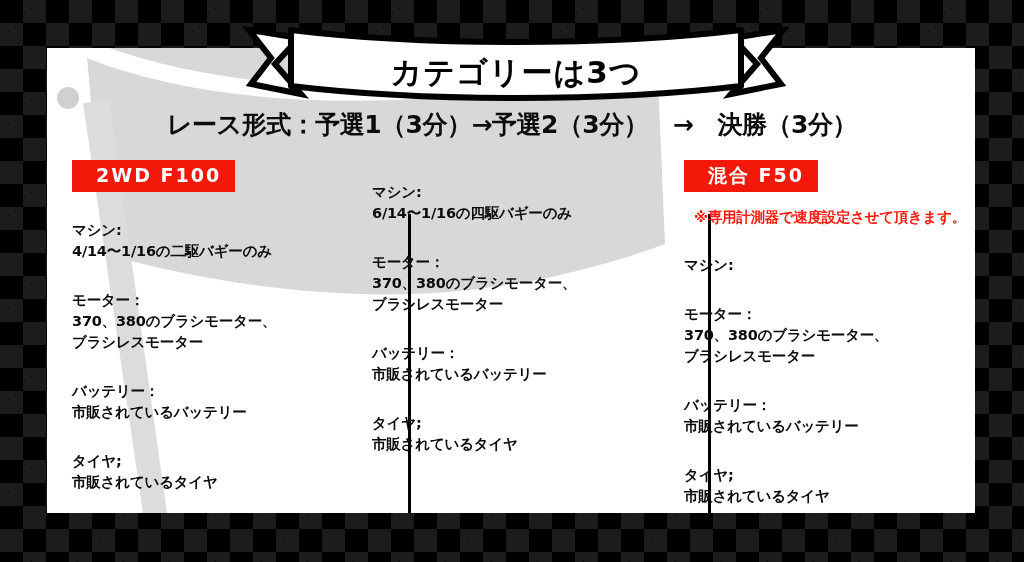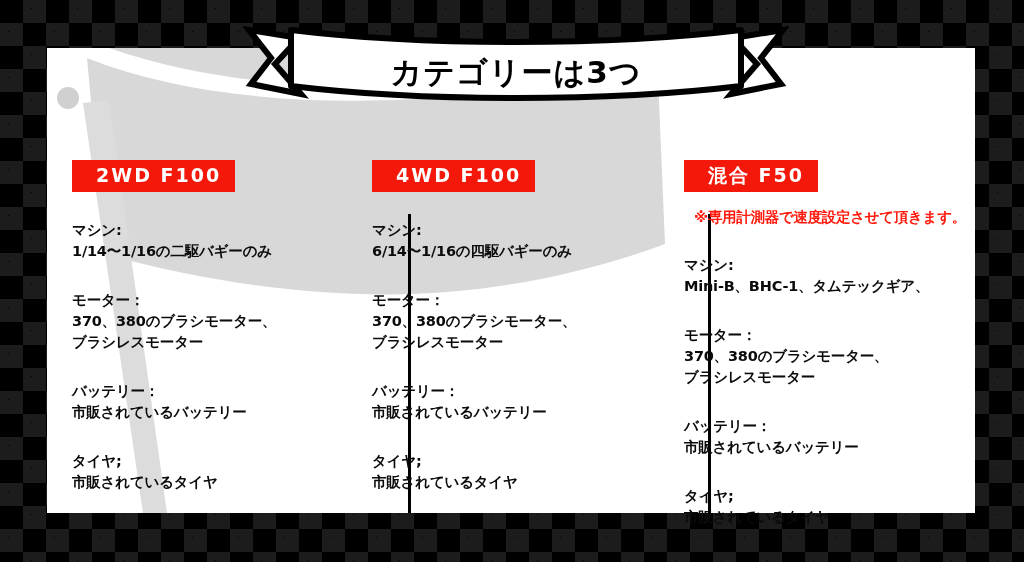--- a/index.html
+++ b/index.html
@@ -104,52 +104,52 @@
 
       <path d="M6,6 L56,14 L32,40 L58,70 L8,60 L28,34 Z" fill="#ffffff" stroke="#000000" stroke-width="6" stroke-linejoin="miter"></path>
 
       <path d="M540,6 L490,14 L514,40 L488,70 L538,60 L518,34 Z" fill="#ffffff" stroke="#000000" stroke-width="6" stroke-linejoin="miter"></path>
 
       <path d="M48,6 C180,22 366,22 498,6 L498,62 C366,78 180,78 48,62 Z" fill="#ffffff" stroke="#000000" stroke-width="6" stroke-linejoin="round"></path>
     </svg>
     <div class="ribbon-title">カテゴリーは3つ</div>
   </div>
 
+  <div id="subtitle">レース形式：予選1（3分）→予選2（3分）　→　決勝（3分）</div>
 
   <div class="col" id="col-0"><div class="badge">2WD F100</div><div class="spec">
         <div class="spec-label">マシン:</div>
-        <div class="spec-line">1/14〜1/16の二駆バギーのみ</div>
+        <div class="spec-line">4/14〜1/16の二駆バギーのみ</div>
       </div><div class="spec">
         <div class="spec-label">モーター：</div>
         <div class="spec-line">370、380のブラシモーター、</div>
         <div class="spec-line">ブラシレスモーター</div>
       </div><div class="spec">
         <div class="spec-label">バッテリー：</div>
         <div class="spec-line">市販されているバッテリー</div>
       </div><div class="spec">
         <div class="spec-label">タイヤ;</div>
         <div class="spec-line">市販されているタイヤ</div>
       </div></div>
-  <div class="col" id="col-1"><div class="badge">4WD F100</div><div class="spec">
+  <div class="col" id="col-1"><div class="spec">
         <div class="spec-label">マシン:</div>
         <div class="spec-line">6/14〜1/16の四駆バギーのみ</div>
       </div><div class="spec">
         <div class="spec-label">モーター：</div>
         <div class="spec-line">370、380のブラシモーター、</div>
         <div class="spec-line">ブラシレスモーター</div>
       </div><div class="spec">
         <div class="spec-label">バッテリー：</div>
         <div class="spec-line">市販されているバッテリー</div>
       </div><div class="spec">
         <div class="spec-label">タイヤ;</div>
         <div class="spec-line">市販されているタイヤ</div>
       </div></div>
   <div class="col" id="col-2"><div class="badge">混合 F50</div><div class="note">※専用計測器で速度設定させて頂きます。</div><div class="spec">
         <div class="spec-label">マシン:</div>
-        <div class="spec-line">Mini-B、BHC-1、タムテックギア、</div>
       </div><div class="spec">
         <div class="spec-label">モーター：</div>
         <div class="spec-line">370、380のブラシモーター、</div>
         <div class="spec-line">ブラシレスモーター</div>
       </div><div class="spec">
         <div class="spec-label">バッテリー：</div>
         <div class="spec-line">市販されているバッテリー</div>
       </div><div class="spec">
         <div class="spec-label">タイヤ;</div>
         <div class="spec-line">市販されているタイヤ</div>

